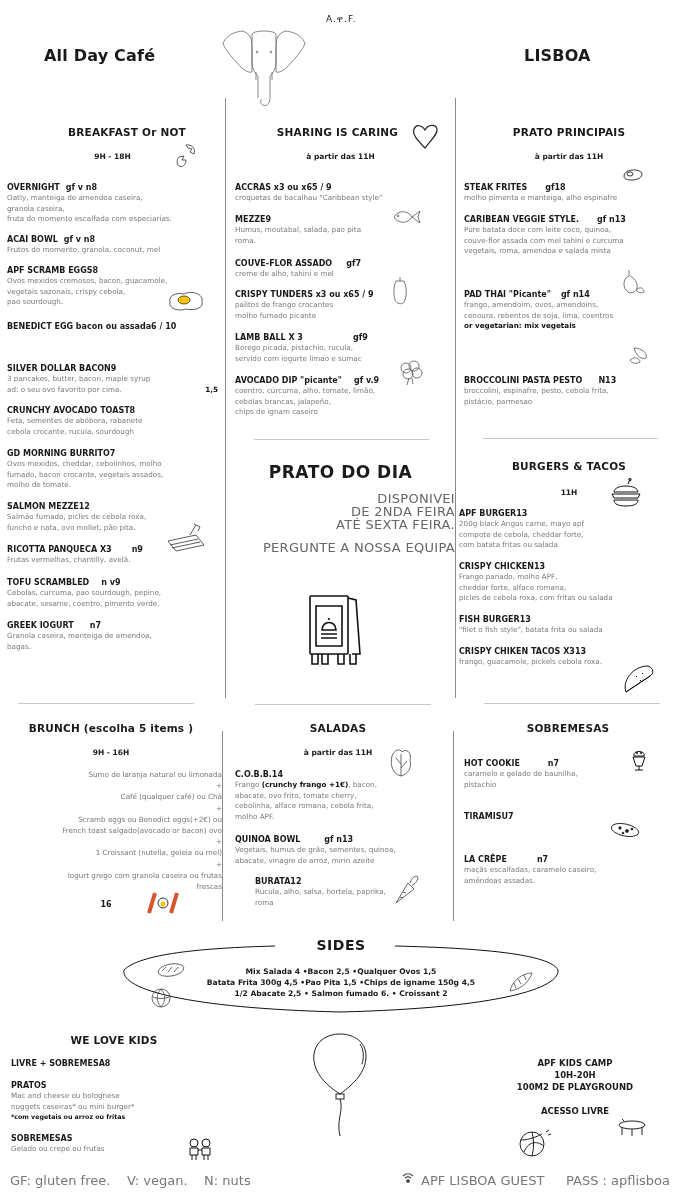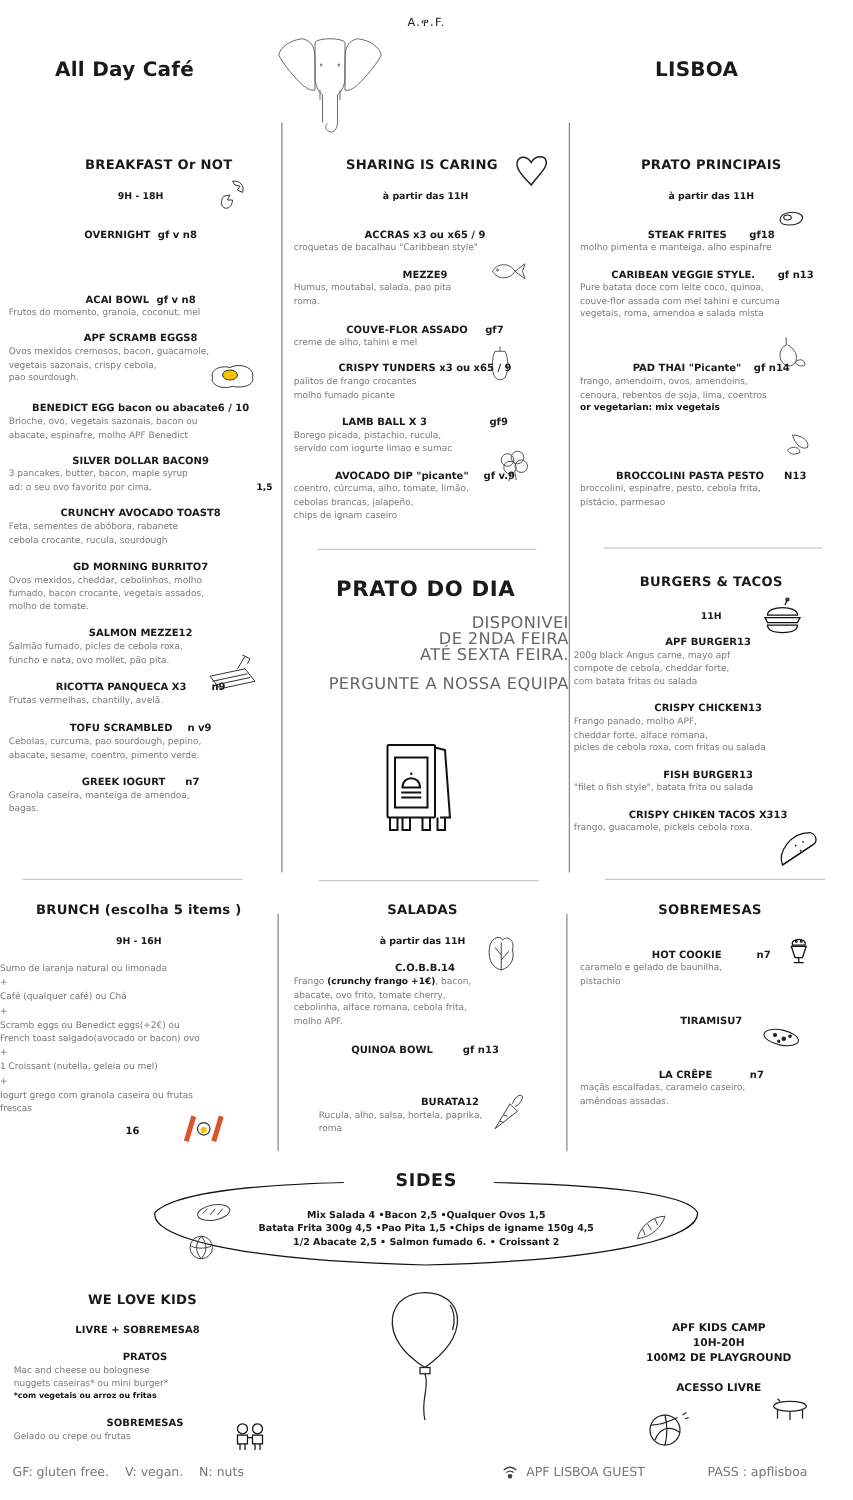--- a/index.html
+++ b/index.html
@@ -6,34 +6,34 @@
   html, body { width: 682px; height: 1200px; background: #fff; overflow: hidden; }
   body { font-family: "DejaVu Sans", "Liberation Sans", sans-serif; color: #1a1a1a; position: relative; }
   .abs { position: absolute; }
   .vline { position: absolute; width: 1px; background: #8a8a8a; }
   .hline { position: absolute; height: 1px; background: #c8c8c8; }
   .brand-title { font-size: 16px; font-weight: bold; letter-spacing: 0.2px; }
   .apf-mark { font-size: 9px; letter-spacing: 1px; }
   .sec-title { font-size: 10.5px; font-weight: bold; text-align: center; letter-spacing: 0.2px; }
   .sec-hours { font-size: 7.5px; font-weight: bold; text-align: center; }
   .item { position: absolute; }
-  .item-head { display: flex; justify-content: center; font-size: 8px; font-weight: bold; line-height: 11px; white-space: nowrap; }
+  .item-head { display: flex; justify-content: flex-start; font-size: 8px; font-weight: bold; line-height: 11px; white-space: nowrap; }
   .item-head .tags { margin-left: 6px; }
   .item-desc { font-size: 7.2px; color: #7a7a7a; line-height: 10.5px; white-space: pre-line; }
   .item-desc b { color: #111; }
   .extra { display: flex; justify-content: space-between; font-size: 7.2px; color: #7a7a7a; line-height: 10.5px; }
   .extra span:last-child { color: #111; font-weight: bold; }
   .strong-line { font-size: 7.2px; font-weight: bold; color: #111; line-height: 10.5px; }
   .prato-dia-title { font-size: 17px; font-weight: bold; letter-spacing: 0.5px; text-align: center; }
   .prato-dia-lines { font-size: 13px; color: #666; text-align: right; line-height: 13px; letter-spacing: 0.3px; }
-  .brunch-lines { font-size: 7.2px; color: #777; text-align: left; line-height: 11.2px; }
+  .brunch-lines { font-size: 7.2px; color: #777; text-align: right; line-height: 11.2px; }
   .sides-title { font-size: 14px; font-weight: bold; text-align: center; letter-spacing: 0.5px; }
   .sides-line { font-size: 7.6px; font-weight: bold; text-align: center; line-height: 11px; white-space: nowrap; }
   .kids-camp { font-size: 8.5px; font-weight: bold; text-align: center; line-height: 12px; }
-  .footer-text { font-size: 10px; color: #777; }
+  .footer-text { font-size: 13px; color: #777; }
   svg { display: block; }
 </style>
 </head>
 <body>
 
 <div class="abs brand-title" style="left:44px; top:46px;">All Day Café</div>
 <div class="abs brand-title" style="left:524px; top:46px;">LISBOA</div>
 <div class="abs apf-mark" style="left:326px; top:14px;">A.ዋ.F.</div>
 <div class="abs" style="left:222px; top:28px;">
   <svg width="84" height="80" viewBox="0 0 84 80" fill="none" stroke="#555" stroke-width="0.7">
@@ -59,20 +59,23 @@
     <path d="M10 2 C16 1 20 6 18 11 L14 9 L16 6 L12 5 Z"></path>
     <path d="M3 14 L8 13 L6 17 L10 17 C10 22 6 25 3 23 C0 21 1 16 3 14 Z"></path>
   </svg>
 </div>
 
 <div class="item" style="left:7px; top:182px; width:211px;">
   <div class="item-head">
       <span><span>OVERNIGHT</span><span class="tags">gf v n</span></span>
       <span>8</span>
     </div>
+  <div class="item-desc">Oatly, manteiga de amendoa caseira,
+granola caseira,
+fruta do momento escalfada com especiarias.</div>
 </div>
 <div class="item" style="left:7px; top:234px; width:211px;">
   <div class="item-head">
       <span><span>ACAI BOWL</span><span class="tags">gf v n</span></span>
       <span>8</span>
     </div>
   <div class="item-desc">Frutos do momento, granola, coconut, mel</div>
 </div>
 <div class="item" style="left:7px; top:265px; width:211px;">
   <div class="item-head">
@@ -84,25 +87,23 @@
 pao sourdough.</div>
 </div>
 <div class="abs" style="left:166px; top:290px;">
   <svg width="40" height="22" viewBox="0 0 40 22" fill="none" stroke="#333" stroke-width="0.8">
     <path d="M4 12 C2 6 10 2 18 4 C26 0 38 4 36 12 C38 18 28 21 20 19 C12 22 2 18 4 12 Z"></path>
     <ellipse cx="18" cy="10" rx="6" ry="4" fill="#f5c400" stroke="#333"></ellipse>
   </svg>
 </div>
 <div class="item" style="left:7px; top:321px; width:211px;">
   <div class="item-head">
-      <span>BENEDICT EGG bacon ou abacate</span>
+      <span>BENEDICT EGG bacon ou assada</span>
       <span>6 / 10</span>
     </div>
-  <div class="item-desc">Brioche, ovo, vegetais sazonais, bacon ou
-abacate, espinafre, molho APF Benedict</div>
 </div>
 <div class="item" style="left:7px; top:363px; width:211px;">
   <div class="item-head">
       <span>SILVER DOLLAR BACON</span>
       <span>9</span>
     </div>
   <div class="item-desc">3 pancakes, butter, bacon, maple syrup</div>
   <div class="extra">
       <span>ad: o seu ovo favorito por cima.</span>
       <span>1,5</span>
@@ -427,20 +428,22 @@
   <div class="item-desc"><span>Frango </span><b>(crunchy frango +1€)</b><span>, bacon,
 abacate, ovo frito, tomate cherry,
 cebolinha, alface romana, cebola frita,
 molho APF.</span></div>
 </div>
 <div class="item" style="left:235px; top:834px; width:210px;">
   <div class="item-head">
       <span><span>QUINOA BOWL</span><span class="tags" style="margin-left:24px;">gf n</span></span>
       <span>13</span>
     </div>
+  <div class="item-desc">Vegetais, humus de grão, sementes, quinoa,
+abacate, vinagre de arroz, mirin azeite</div>
 </div>
 <div class="abs" style="left:394px; top:871px;">
   <svg width="26" height="34" viewBox="0 0 26 34" fill="none" stroke="#444" stroke-width="0.8">
     <path d="M2 32 L14 12 L20 18 Z"></path>
       <path d="M16 12 C18 6 22 4 24 6 C24 10 20 14 18 14"></path>
       <path d="M6 26 L9 27 M9 21 L12 22"></path>
   </svg>
 </div>
 <div class="item" style="left:235px; top:876px; width:210px;margin-left:20px;">
   <div class="item-head">

